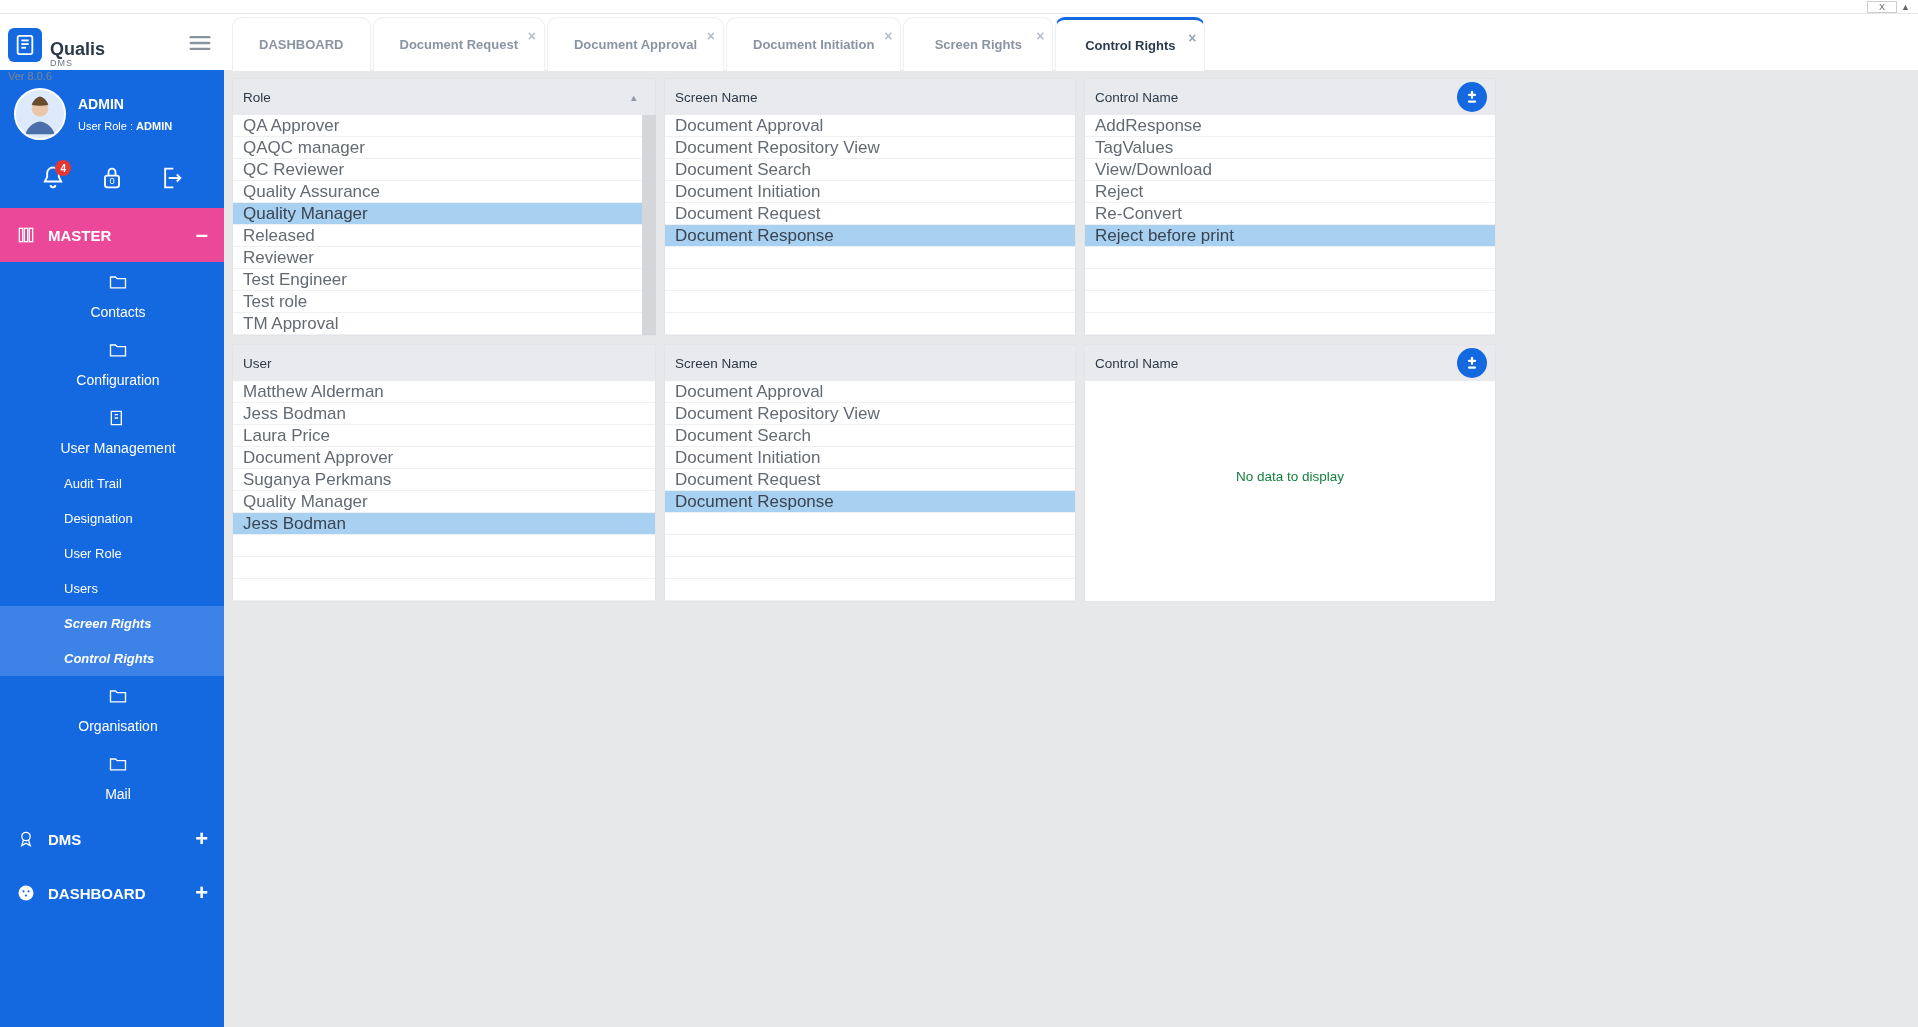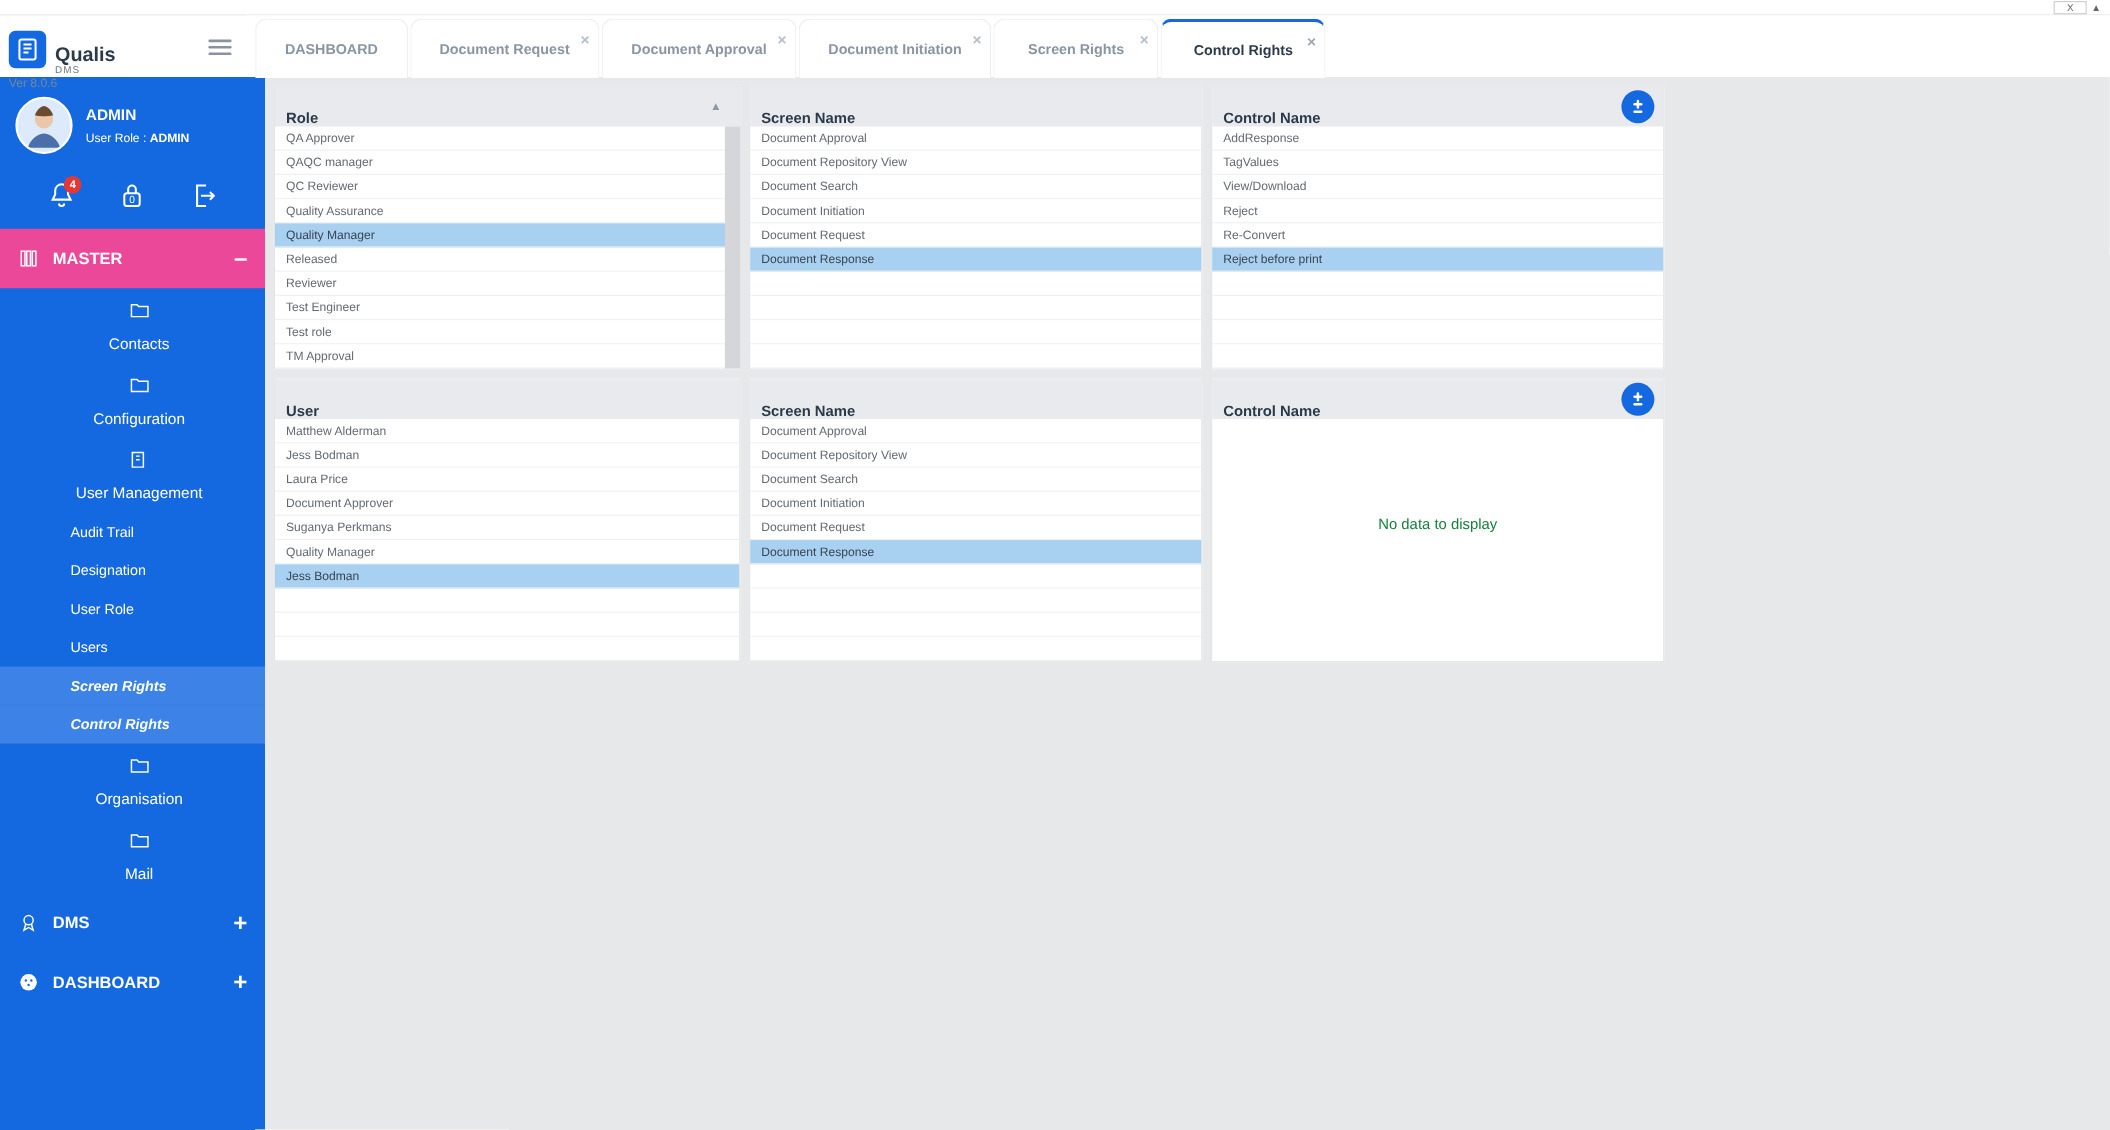--- a/index.html
+++ b/index.html
@@ -25,21 +25,21 @@
 
 .tabs { flex:1; display:flex; align-items:flex-end; padding-left:8px; gap:2px; background:#fff; }
 .tab { position:relative; height:54px; min-width:150px; padding:0 26px; border:1px solid #eceff2; border-bottom:none; border-radius:10px 10px 0 0; background:#fff; color:#8a95a3; font-size:13px; font-weight:600; display:flex; align-items:center; justify-content:center; margin-bottom:-1px; cursor:pointer;}
 .tab.first{min-width:130px;}
 .tab .x { position:absolute; right:8px; top:10px; font-size:14px; color:#b6bec9; }
 .tab.active { color:#2b3a4a; border-top:3px solid #1569e0; padding-top:0; }
 .tab.active .x{ color:#9aa6b4;}
 
 
 .body { flex:1; display:flex; overflow:hidden; }
-.sidebar { width:241px; background:#1569e0; color:#fff; display:flex; flex-direction:column; }
+.sidebar { width:224px; background:#1569e0; color:#fff; display:flex; flex-direction:column; }
 .sb-top { padding:18px 14px 8px 14px; display:flex; align-items:center; gap:12px; }
 .avatar { width:52px; height:52px; border-radius:50%; border:2px solid #fff; overflow:hidden; background:#d7e6f9; display:flex; align-items:center; justify-content:center;}
 .avatar svg{width:52px;height:52px;}
 .sb-user { font-size:14px; font-weight:700; }
 .sb-role { font-size:11px; margin-top:8px; }
 .sb-role b{font-size:11px;}
 .sb-iconrow { display:flex; justify-content:space-around; padding:12px 24px; }
 .sb-ic { position:relative; width:36px; height:36px; display:flex; align-items:center; justify-content:center; cursor:pointer;}
 .sb-ic svg{width:28px;height:28px;stroke:#fff;fill:none;stroke-width:1.6;}
 .badge { position:absolute; top:0; right:0; background:#e53835; color:#fff; font-size:10px; font-weight:700; width:16px; height:16px; border-radius:50%; display:flex; align-items:center; justify-content:center;}
@@ -49,24 +49,24 @@
 .sb-item { padding:10px 16px 10px 28px; display:flex; align-items:center; gap:12px; font-size:14px; cursor:pointer;flex-direction:column;}
 .sb-item svg, .sb-sect svg{width:20px;height:20px;stroke:#fff;fill:none;stroke-width:1.6;}
 .sb-sub { padding:10px 16px 10px 64px; font-size:13px; cursor:pointer;}
 .sb-sub.hl { background:#3c82e7; font-style:italic; font-weight:600;}
 .sb-sect.dashb svg{fill:#fff; stroke:none;}
 
 
 .content { flex:1; background:#e7e8ea; padding:8px; overflow:auto;}
 .grid3 { display:grid; grid-template-columns: 424px 412px 412px; gap:8px; }
 .panel { background:#fff; border:1px solid #e2e4e7; }
-.phdr { background:#e9eaed; height:36px; display:flex; align-items:flex-end; padding:0 10px; font-size:13.5px; font-weight:700; color:#2b3a4a; position:relative;}
+.phdr { background:#e9eaed; height:36px; display:flex; align-items:center; padding:0 10px; font-size:13.5px; font-weight:400; color:#2b3a4a; position:relative;}
 .phdr .sort{position:absolute; right:6px; top:0; height:36px; width:18px; display:flex; flex-direction:column; justify-content:center; color:#8f99a6;}
 .phdr .sort span{line-height:8px; font-size:11px;}
-.row { height:22px; border-bottom:1px solid #eef0f2; padding:4px 10px; font-size:11px; color:#636a73; display:flex; align-items:center; cursor:pointer;}
+.row { height:22px; border-bottom:1px solid #eef0f2; padding:4px 10px; font-size:17px; color:#636a73; display:flex; align-items:center; cursor:pointer;}
 .row.sel { background:#a7d0f1; color:#3b4450;}
 .row.empty{cursor:default;}
 .pm-icon{ position:absolute; right:8px; top:3px; width:30px; height:30px; background:#1569e0; border-radius:50%; display:flex; align-items:center; justify-content:center; cursor:pointer;}
 .pm-icon svg{width:18px;height:18px;}
 .nodata{ text-align:center; padding:88px 0; color:#15803d; font-size:13.5px;}
 .panel.role{position:relative;}
 .panel.role::after{content:""; position:absolute; right:-1px; top:36px; bottom:0; width:14px; background:linear-gradient(#d4d6da,#d4d6da);}
 .rolewrap{position:relative;}
 .rolewrap .uparr, .rolewrap .dnarr{position:absolute; right:0; color:#8f99a6; font-size:12px; width:14px; text-align:center;}
 .rolewrap .uparr{top:38px;}

